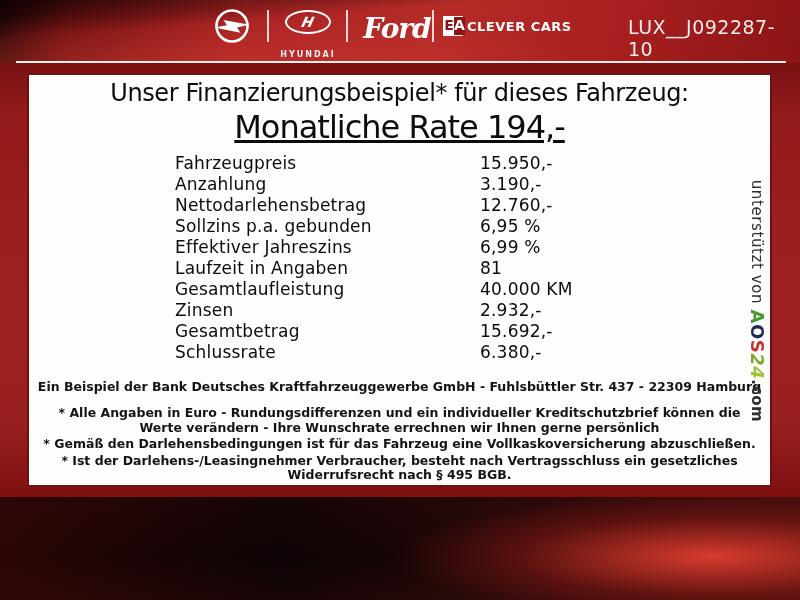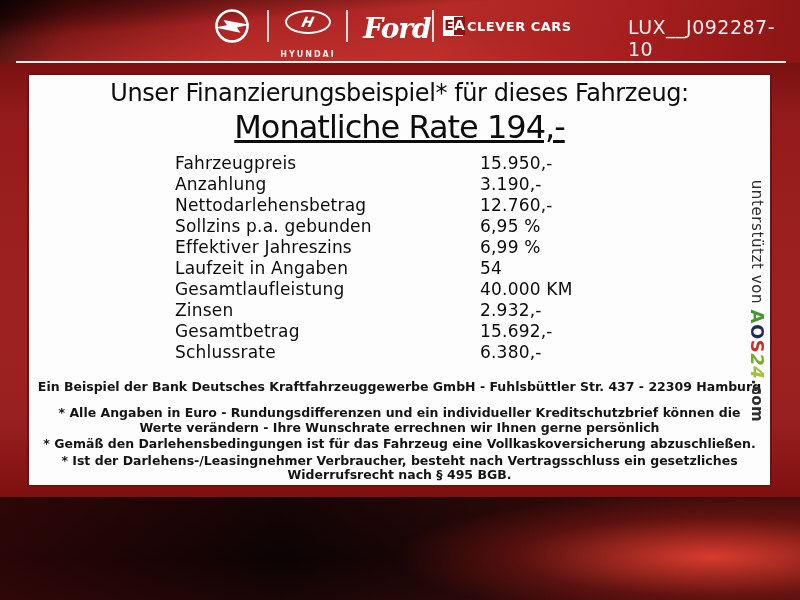--- a/index.html
+++ b/index.html
@@ -120,21 +120,21 @@
         <div class="frow">
           <div class="flabel">Sollzins p.a. gebunden</div>
           <div class="fvalue">6,95 %</div>
         </div>
         <div class="frow">
           <div class="flabel">Effektiver Jahreszins</div>
           <div class="fvalue">6,99 %</div>
         </div>
         <div class="frow">
           <div class="flabel">Laufzeit in Angaben</div>
-          <div class="fvalue">54</div>
+          <div class="fvalue">81</div>
         </div>
         <div class="frow">
           <div class="flabel">Gesamtlaufleistung</div>
           <div class="fvalue">40.000 KM</div>
         </div>
         <div class="frow">
           <div class="flabel">Zinsen</div>
           <div class="fvalue">2.932,-</div>
         </div>
         <div class="frow">

